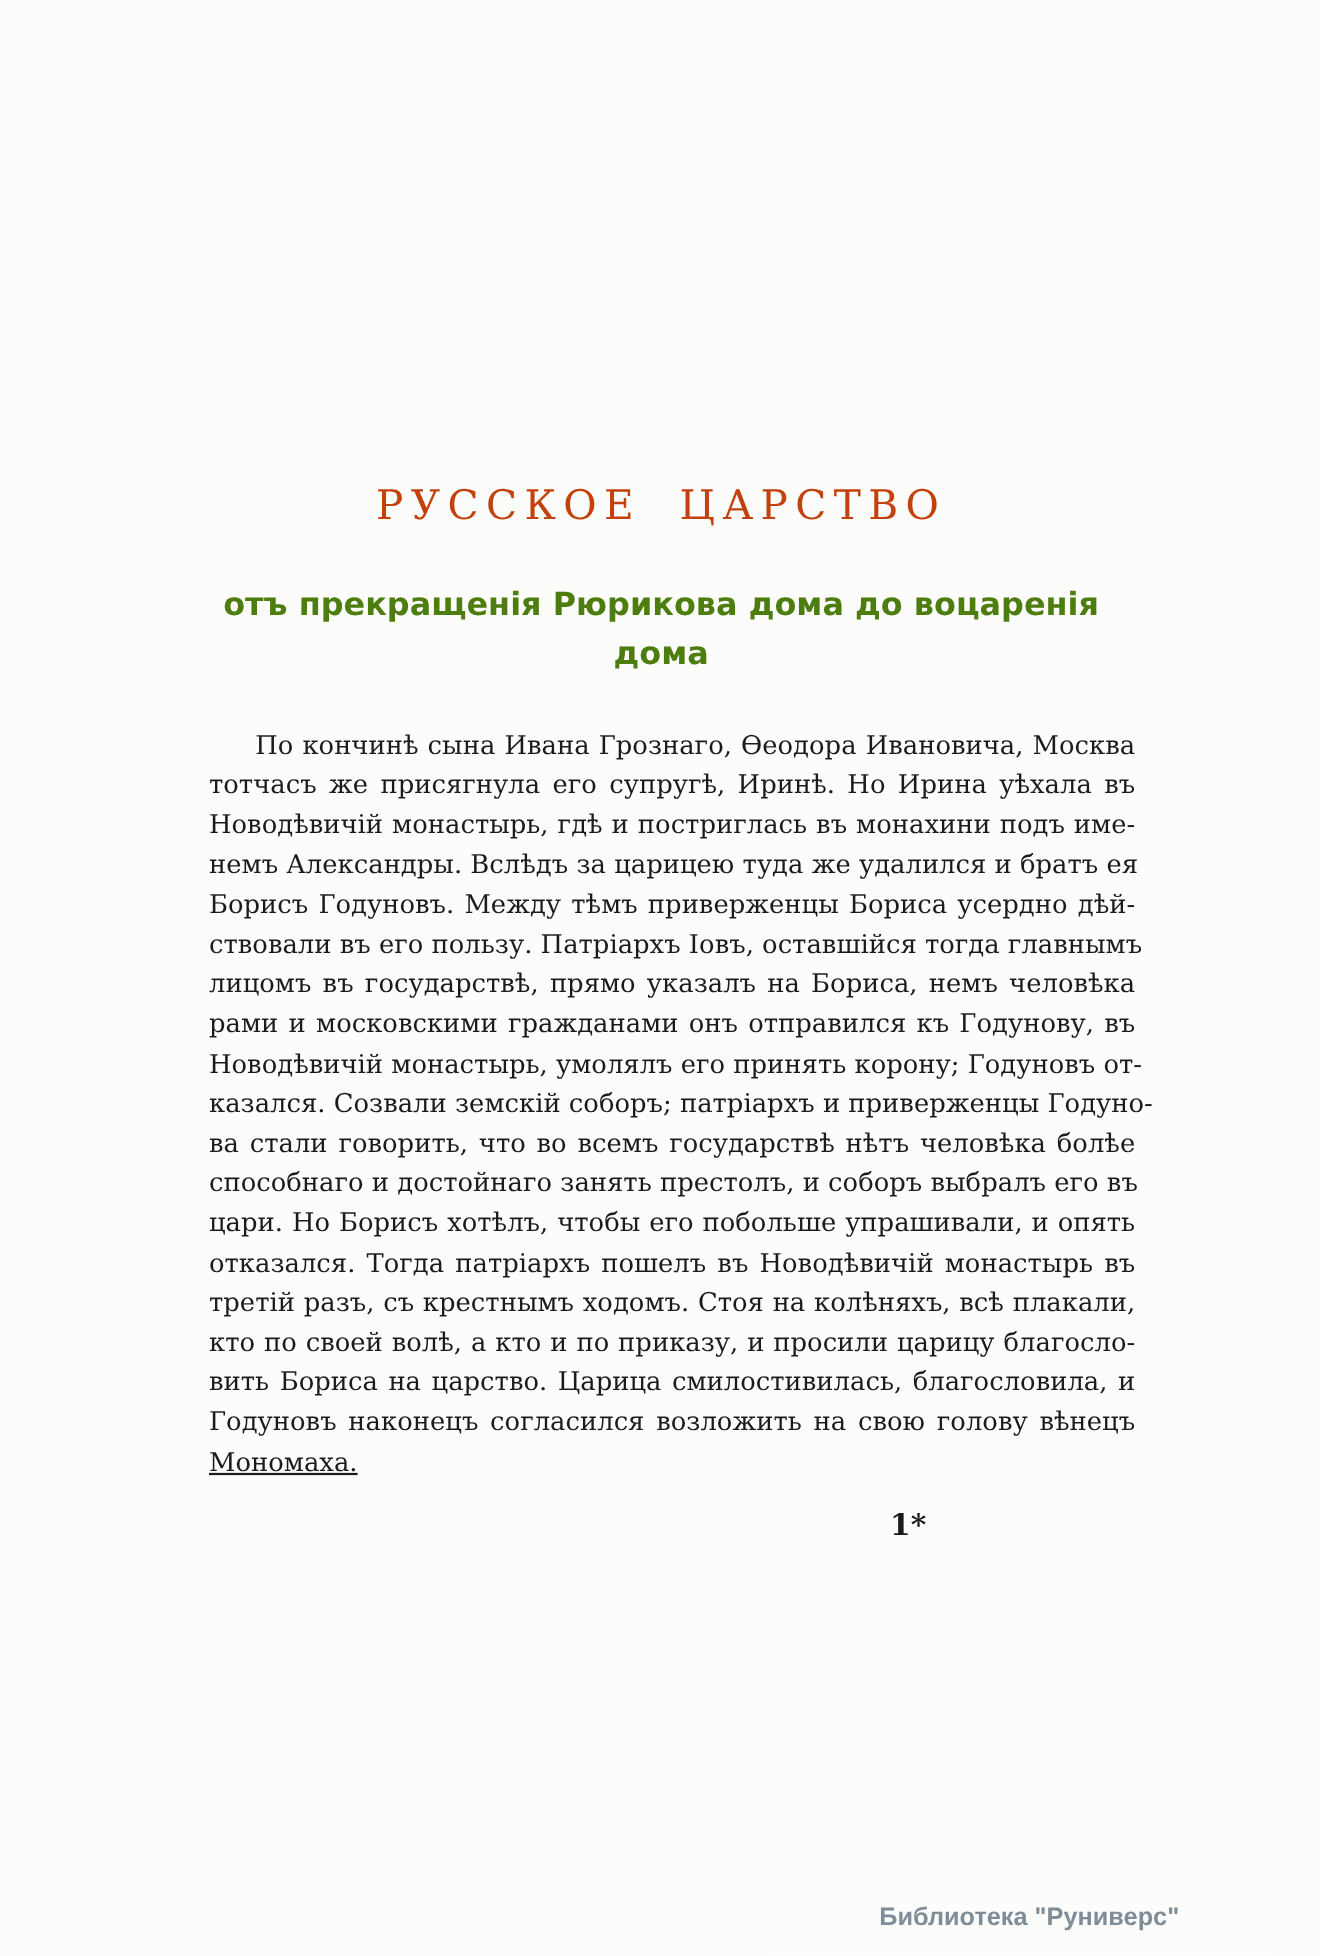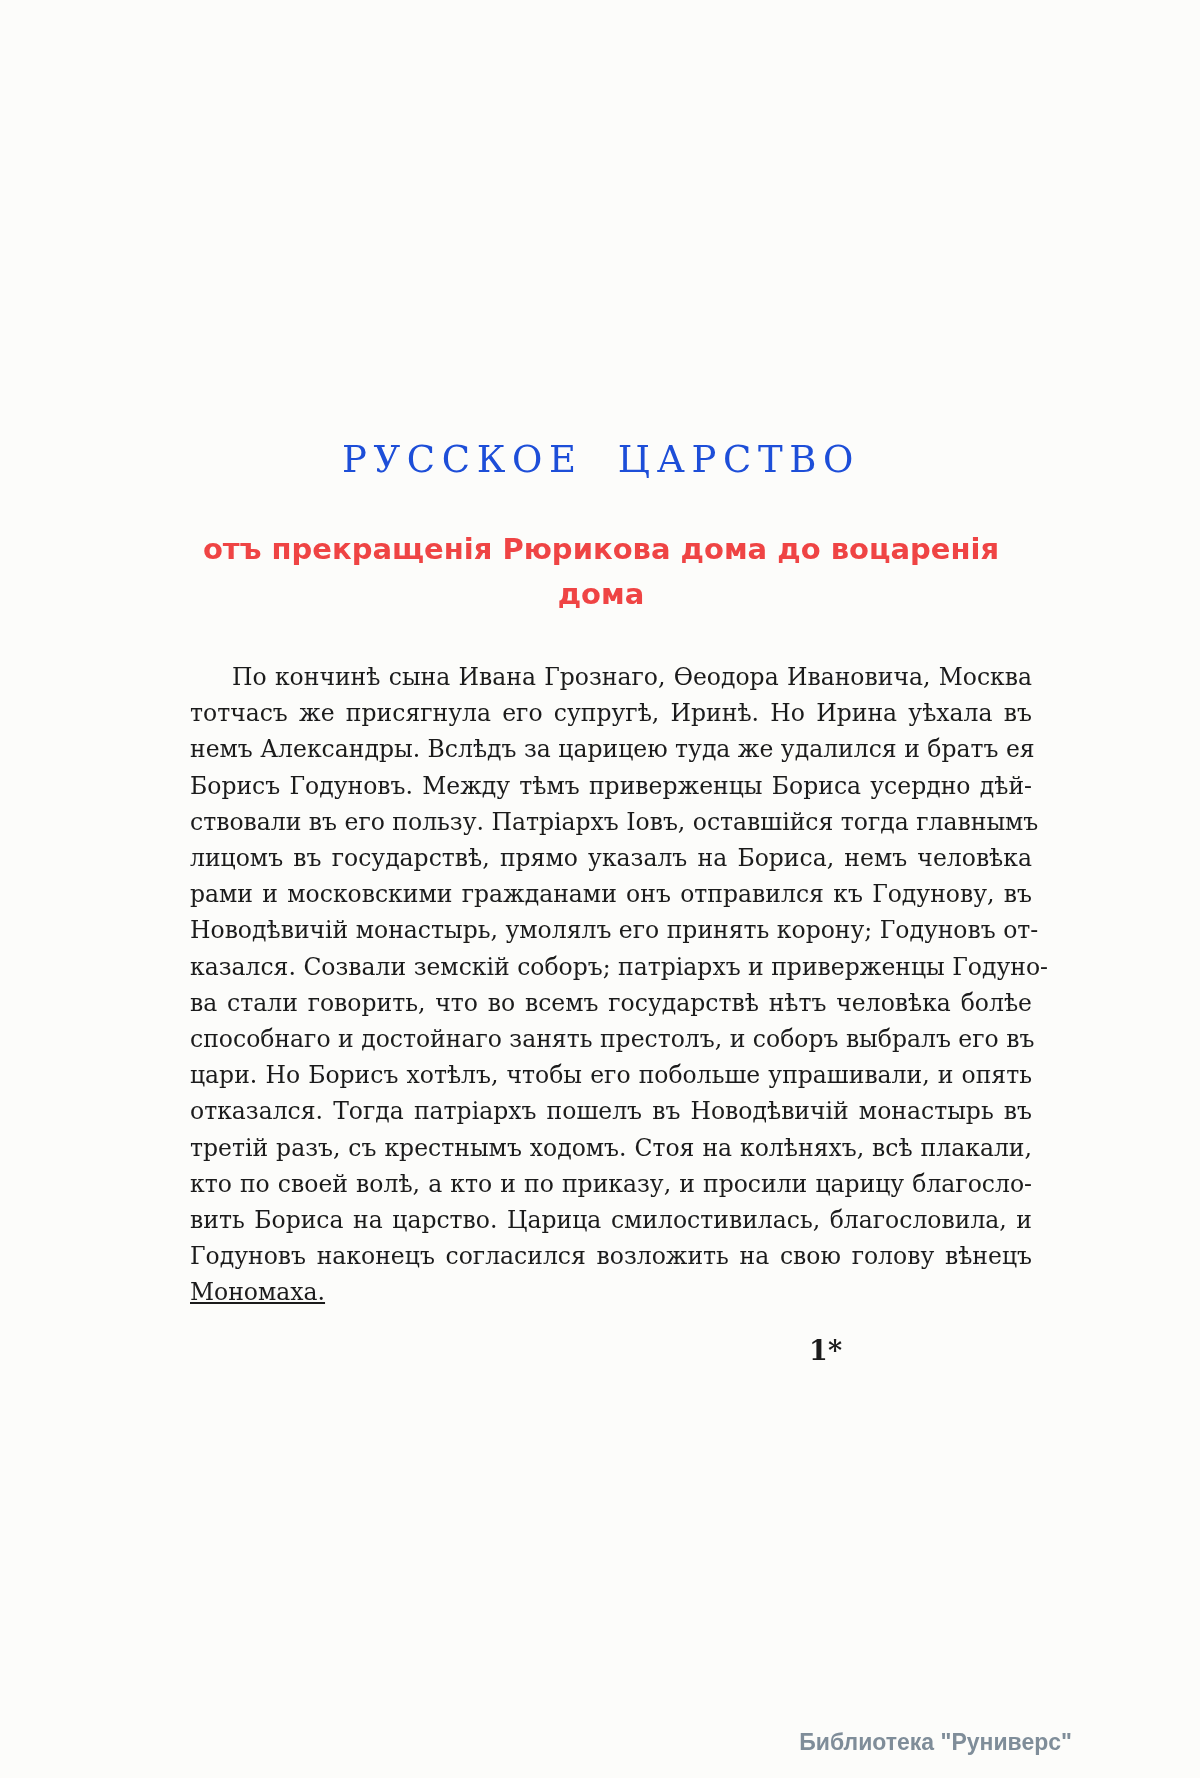--- a/index.html
+++ b/index.html
@@ -25,30 +25,30 @@
     width: 862px;
     top: 438px;
     color: #1b1b1b;
   }
   .title {
     text-align: center;
     font-size: 37px;
     font-weight: 500;
     letter-spacing: 0.18em;
     word-spacing: 0.45em;
-    color: #1d4ed8;
+    color: #c2410c;
   }
   .subtitle {
     margin-top: 46px;
     text-align: center;
     font-family: "DejaVu Sans", sans-serif;
     font-weight: bold;
     font-size: 29px;
     line-height: 45px;
-    color: #ef4444;
+    color: #4d7c0f;
   }
   .bodytext {
     margin-top: 42px;
     font-size: 23.5px;
     line-height: 36.2px;
     color: #1b1b1b;
     margin-left: 20px;
   }
   .line {
     text-align: justify;
@@ -88,20 +88,21 @@
 
     <div class="title">РУССКОЕ ЦАРСТВО</div>
 
     <div class="subtitle">
       <div>отъ прекращенія Рюрикова дома до воцаренія дома</div>
     </div>
 
     <div class="bodytext">
       <div class="line line--first">По кончинѣ сына Ивана Грознаго, Ѳеодора  Ивановича, Москва</div>
       <div class="line">тотчасъ же присягнула его супругѣ, Иринѣ. Но Ирина уѣхала въ</div>
+      <div class="line">Новодѣвичій монастырь, гдѣ и постриглась въ монахини подъ име-</div>
       <div class="line">немъ Александры. Вслѣдъ за царицею туда же удалился и братъ ея</div>
       <div class="line">Борисъ Годуновъ. Между тѣмъ приверженцы Бориса усердно дѣй-</div>
       <div class="line">ствовали въ его пользу. Патріархъ Іовъ, оставшійся тогда главнымъ</div>
       <div class="line">лицомъ въ государствѣ, прямо указалъ на Бориса, немъ человѣка</div>
       <div class="line">рами и московскими гражданами онъ отправился къ Годунову, въ</div>
       <div class="line">Новодѣвичій монастырь, умолялъ его принять корону; Годуновъ от-</div>
       <div class="line">казался. Созвали земскій соборъ; патріархъ и приверженцы Годуно-</div>
       <div class="line">ва стали говорить, что во всемъ государствѣ нѣтъ человѣка болѣе</div>
       <div class="line">способнаго и достойнаго занять престолъ, и соборъ выбралъ его въ</div>
       <div class="line">цари. Но Борисъ хотѣлъ, чтобы его побольше  упрашивали, и опять</div>

